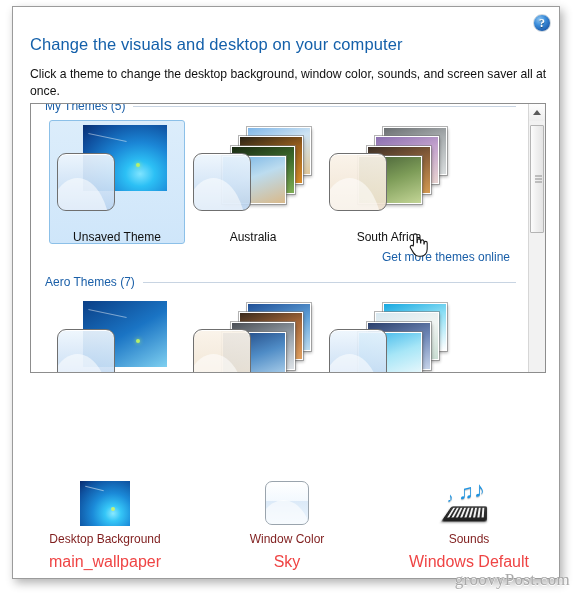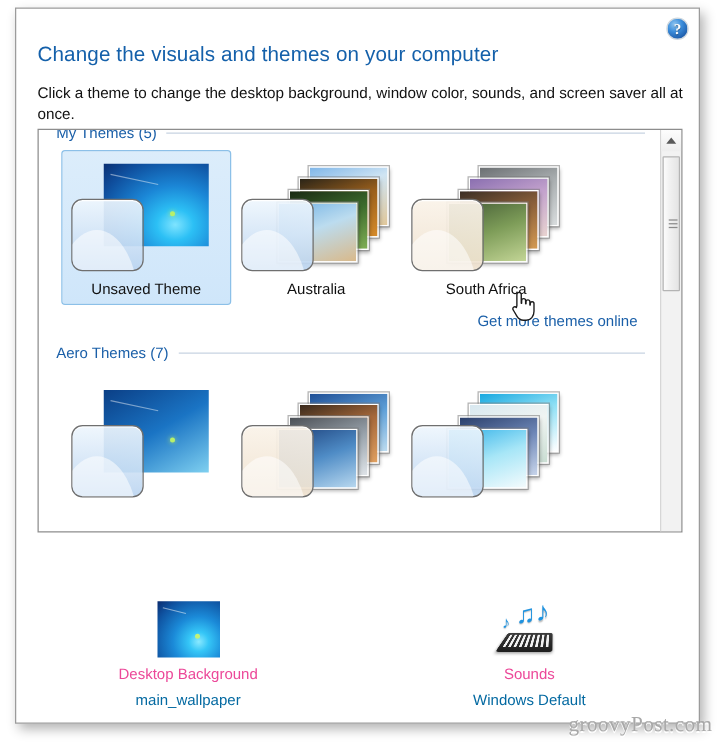--- a/index.html
+++ b/index.html
@@ -58,21 +58,21 @@
     width: 517px;
     font-size: 12.2px;
     color: #111111;
     line-height: 1.43;
   }
 
   
   .themes-panel {
     position: absolute;
     left: 17px; top: 96px;
-    width: 516px; height: 323px;
+    width: 516px; height: 270px;
     background: #ffffff;
     border: 1px solid #8d8d8d;
     overflow: hidden;
   }
   .themes-scrollarea {
     position: absolute;
     left: 0; top: 0;
     width: 497px; height: 361px;
     overflow: hidden;
   }
@@ -106,21 +106,21 @@
     flex-wrap: wrap;
     padding: 4px 0 0 18px;
   }
   .theme-tile {
     width: 136px;
     height: 124px;
     padding: 4px 2px 0 2px;
     display: flex;
     flex-direction: column;
     align-items: center;
-    justify-content: center;
+    justify-content: space-between;
     border: 1px solid transparent;
     border-radius: 3px;
     cursor: pointer;
     position: relative;
   }
   .theme-tile.selected {
     background: linear-gradient(to bottom, #dcedfb 0%, #cfe6fa 100%);
     border: 1px solid #8cc0e8;
   }
   .tile-art {
@@ -271,27 +271,27 @@
     padding-top: 4px;
     cursor: pointer;
   }
   .setting-icon {
     position: relative;
     width: 56px; height: 52px;
     display: flex; align-items: center; justify-content: center;
   }
   .setting-link {
     font-size: 12px;
-    color: #ec4899;
+    color: #7f1d1d;
     margin-top: 3px;
     white-space: nowrap;
   }
   .setting-value {
-    font-size: 12px;
-    color: #0369a1;
+    font-size: 16px;
+    color: #ef4444;
     margin-top: 7px;
     white-space: nowrap;
   }
 
   
   .thumb-wallpaper {
     width: 50px; height: 45px;
     background: radial-gradient(ellipse at 66% 72%, #8ae9ff 0%, #35c6f7 17%, #1b8ad8 44%, #0f53a1 78%, #0a2b6e 100%);
   }
   .thumb-wallpaper .streak2 {
@@ -426,21 +426,21 @@
 <body>
 
 <div id="root">
 
   <div class="window">
 
     <div class="help-btn">
       <span>?</span>
     </div>
 
-    <div class="page-title">Change the visuals and themes on your computer</div>
+    <div class="page-title">Change the visuals and desktop on your computer</div>
     <div class="page-subtitle">Click a theme to change the desktop background, window color, sounds, and screen saver all at once.</div>
 
     <div class="themes-panel">
       <div class="themes-scrollarea">
         <div class="themes-content" id="themes-content">
             <div class="group-header">
               <span class="ghlabel">My Themes (5)</span>
               <span class="ghline"></span>
             </div>
             <div class="theme-grid">
@@ -538,20 +538,27 @@
         <div class="setting-icon">
           <div class="thumb-wallpaper">
             <span class="streak2"></span>
               <span class="dot2"></span>
           </div>
         </div>
         <div class="setting-link">Desktop Background</div>
         <div class="setting-value">main_wallpaper</div>
       </div>
 
+      <div class="setting">
+        <div class="setting-icon">
+          <div class="thumb-swatch"></div>
+        </div>
+        <div class="setting-link">Window Color</div>
+        <div class="setting-value">Sky</div>
+      </div>
 
       <div class="setting">
         <div class="setting-icon">
           <span class="note n1">♪</span>
           <span class="note n2">♫</span>
           <span class="note n3">♪</span>
           <div class="snd-keyboard">
             <i style="left:3px"></i>
               <i style="left:7px"></i>
               <i style="left:11px"></i>

